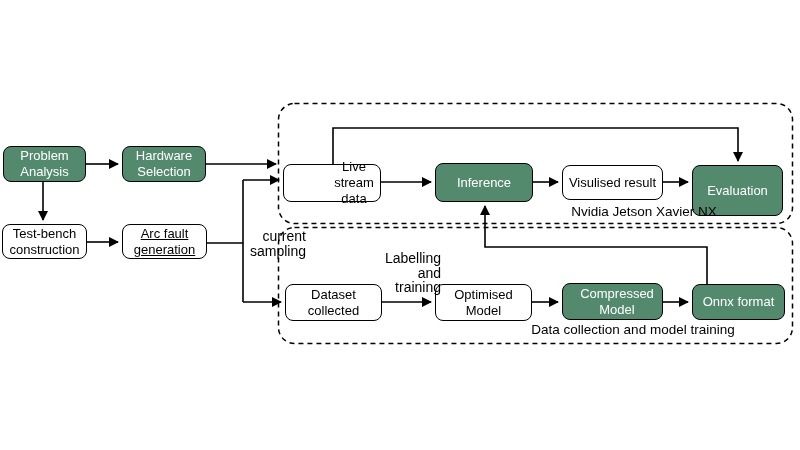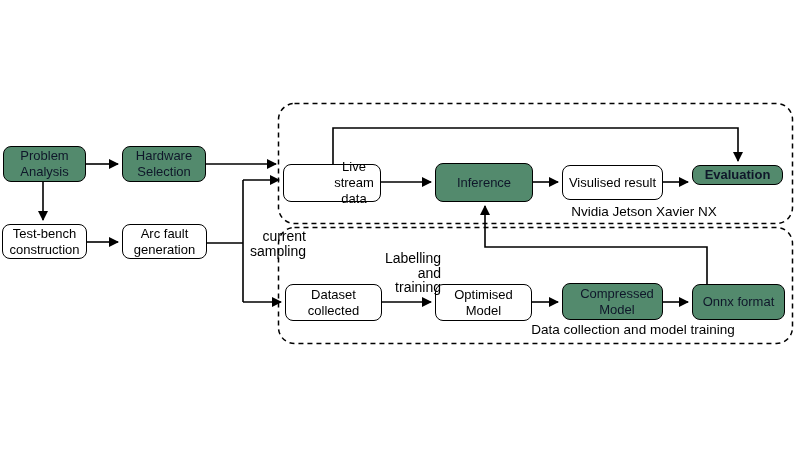--- a/index.html
+++ b/index.html
@@ -28,21 +28,21 @@
     display: flex;
     align-items: center;
     justify-content: center;
     text-align: center;
     font-size: 13px;
     line-height: 16px;
     z-index: 2;
   }
   .node.green {
     background: #538a6d;
-    color: #0f172a;
+    color: #ffffff;
   }
   .node.white {
     background: #ffffff;
     color: #000000;
   }
   .group-label {
     position: absolute;
     font-size: 13.5px;
     color: #000000;
     text-align: center;
@@ -98,37 +98,37 @@
   </div>
 
   <div class="node white" style="left:2px; top:224px; width:85px; height:35px;">
     <span>Test-bench construction</span>
   </div>
 
   <div class="node green" style="left:122px; top:146px; width:84px; height:36px;">
     <span>Hardware Selection</span>
   </div>
 
-  <div class="node white" style="left:122px; top:224px; width:85px; height:35px;">
+  <div class="node white" style="left:122px; top:224px; width:85px; height:35px;text-decoration:underline;">
     <span style="max-width:70px;">Arc fault generation</span>
   </div>
 
   <div class="node white" style="left:283px; top:164px; width:98px; height:38px;padding-left:44px;">
     <span style="max-width:74px;">Live stream data</span>
   </div>
 
   <div class="node green" style="left:435px; top:163px; width:98px; height:39px;">
     <span>Inference</span>
   </div>
 
   <div class="node white" style="left:562px; top:165px; width:101px; height:35px;">
     <span>Visulised result</span>
   </div>
 
-  <div class="node green" style="left:692px; top:165px; width:91px; height:20px;font-weight:bold;">
+  <div class="node green" style="left:692px; top:165px; width:91px; height:51px;">
     <span>Evaluation</span>
   </div>
 
   <div class="node white" style="left:285px; top:284px; width:97px; height:37px;">
     <span style="max-width:70px;">Dataset collected</span>
   </div>
 
   <div class="node white" style="left:435px; top:284px; width:97px; height:37px;">
     <span style="max-width:80px;">Optimised Model</span>
   </div>

